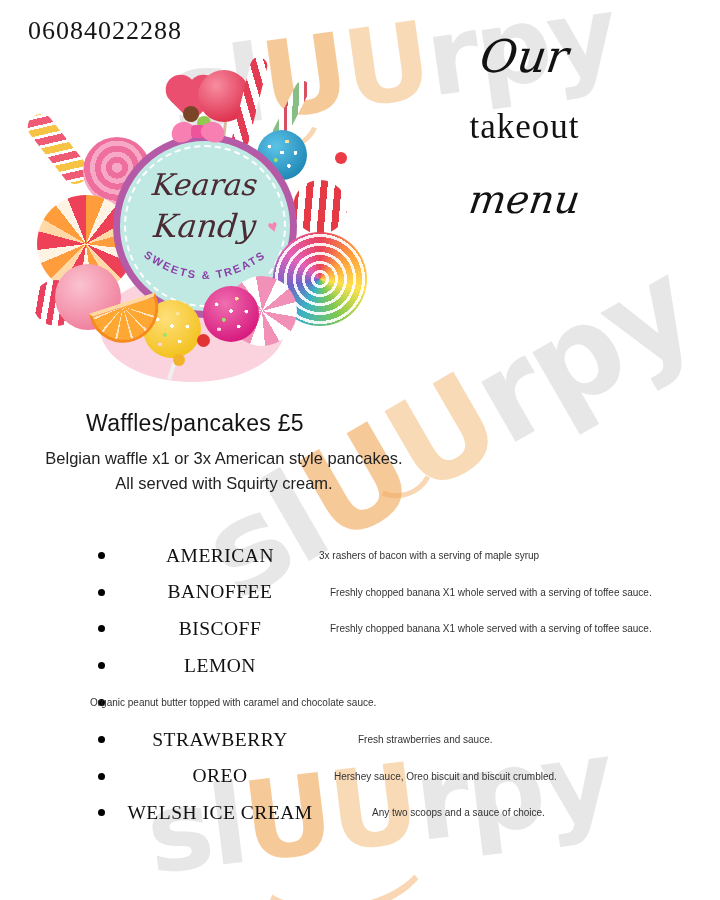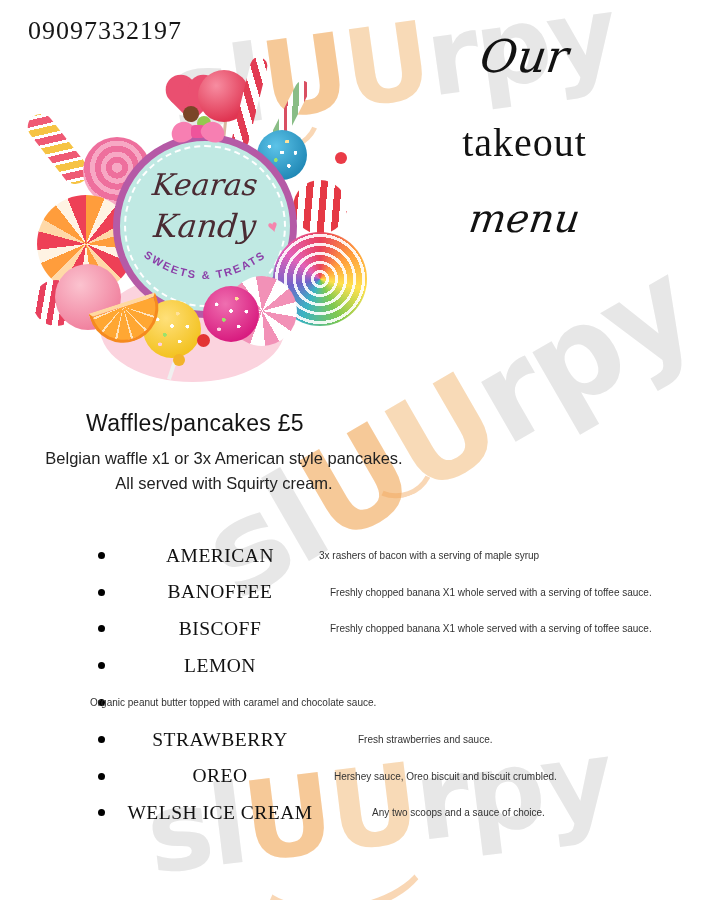--- a/index.html
+++ b/index.html
@@ -20,21 +20,21 @@
           border-bottom-color:rgba(242,166,90,.45);border-radius:50%;}
   .sw1{left:252px;top:92px;width:58px;height:48px;transform:rotate(-25deg);}
   .sw2{left:250px;top:806px;width:170px;height:95px;border-bottom-width:8px;transform:rotate(-8deg);}
   .sw3{left:362px;top:432px;width:62px;height:56px;transform:rotate(-20deg);}
 
   
   .phone{position:absolute;left:28px;top:16px;z-index:2;
          font-family:"Liberation Serif",serif;font-size:26px;letter-spacing:1px;}
   .title-block{position:absolute;left:412px;top:30px;width:225px;text-align:center;z-index:2;color:#121212;}
   .t-script{font-family:"DejaVu Serif",serif;font-style:italic;font-size:45px;transform:skewX(-8deg);}
-  .t-serif{font-family:"Liberation Serif",serif;font-size:40px;letter-spacing:1px;margin-top:36px;}
+  .t-serif{font-family:"Liberation Serif",serif;font-size:35px;letter-spacing:1px;margin-top:24px;}
   .t-script2{font-family:"DejaVu Serif",serif;font-style:italic;font-size:39px;transform:skewX(-8deg);margin-top:30px;}
 
   
   .logo{position:absolute;left:45px;top:52px;width:315px;height:330px;z-index:1;}
   .logo *{position:absolute;}
   .blob{left:55px;top:222px;width:185px;height:108px;background:#fbd3de;border-radius:50%;z-index:1;}
   .heart{left:132px;top:34px;width:30px;height:30px;background:#ea4f70;transform:rotate(45deg);z-index:2;}
   .heart::before,.heart::after{content:"";position:absolute;width:30px;height:30px;border-radius:50%;background:#ea4f70;}
   .heart::before{left:-16px;top:0;} .heart::after{top:-16px;left:0;}
   .ball-red{left:153px;top:18px;width:52px;height:52px;border-radius:50%;z-index:2;
@@ -132,21 +132,21 @@
 
 <div class="page">
 
   <div class="wm wm-top"><span class="g">sl</span><span class="o1">U</span><span class="o2">U</span><span class="g">rpy</span></div>
   <div class="wm wm-mid"><span class="g">sl</span><span class="o1">U</span><span class="o2">U</span><span class="g">rpy</span></div>
   <div class="wm wm-bot"><span class="g">sl</span><span class="o1">U</span><span class="o2">U</span><span class="g">rpy</span></div>
   <div class="swoosh sw1"></div>
   <div class="swoosh sw2"></div>
   <div class="swoosh sw3"></div>
 
-  <div class="phone">09097332197</div>
+  <div class="phone">06084022288</div>
 
   <div class="title-block">
     <div class="t-script">Our</div>
     <div class="t-serif">takeout</div>
     <div class="t-script2">menu</div>
   </div>
 
   <div class="logo">
     <div class="blob"></div>
     <div class="twist"></div>

